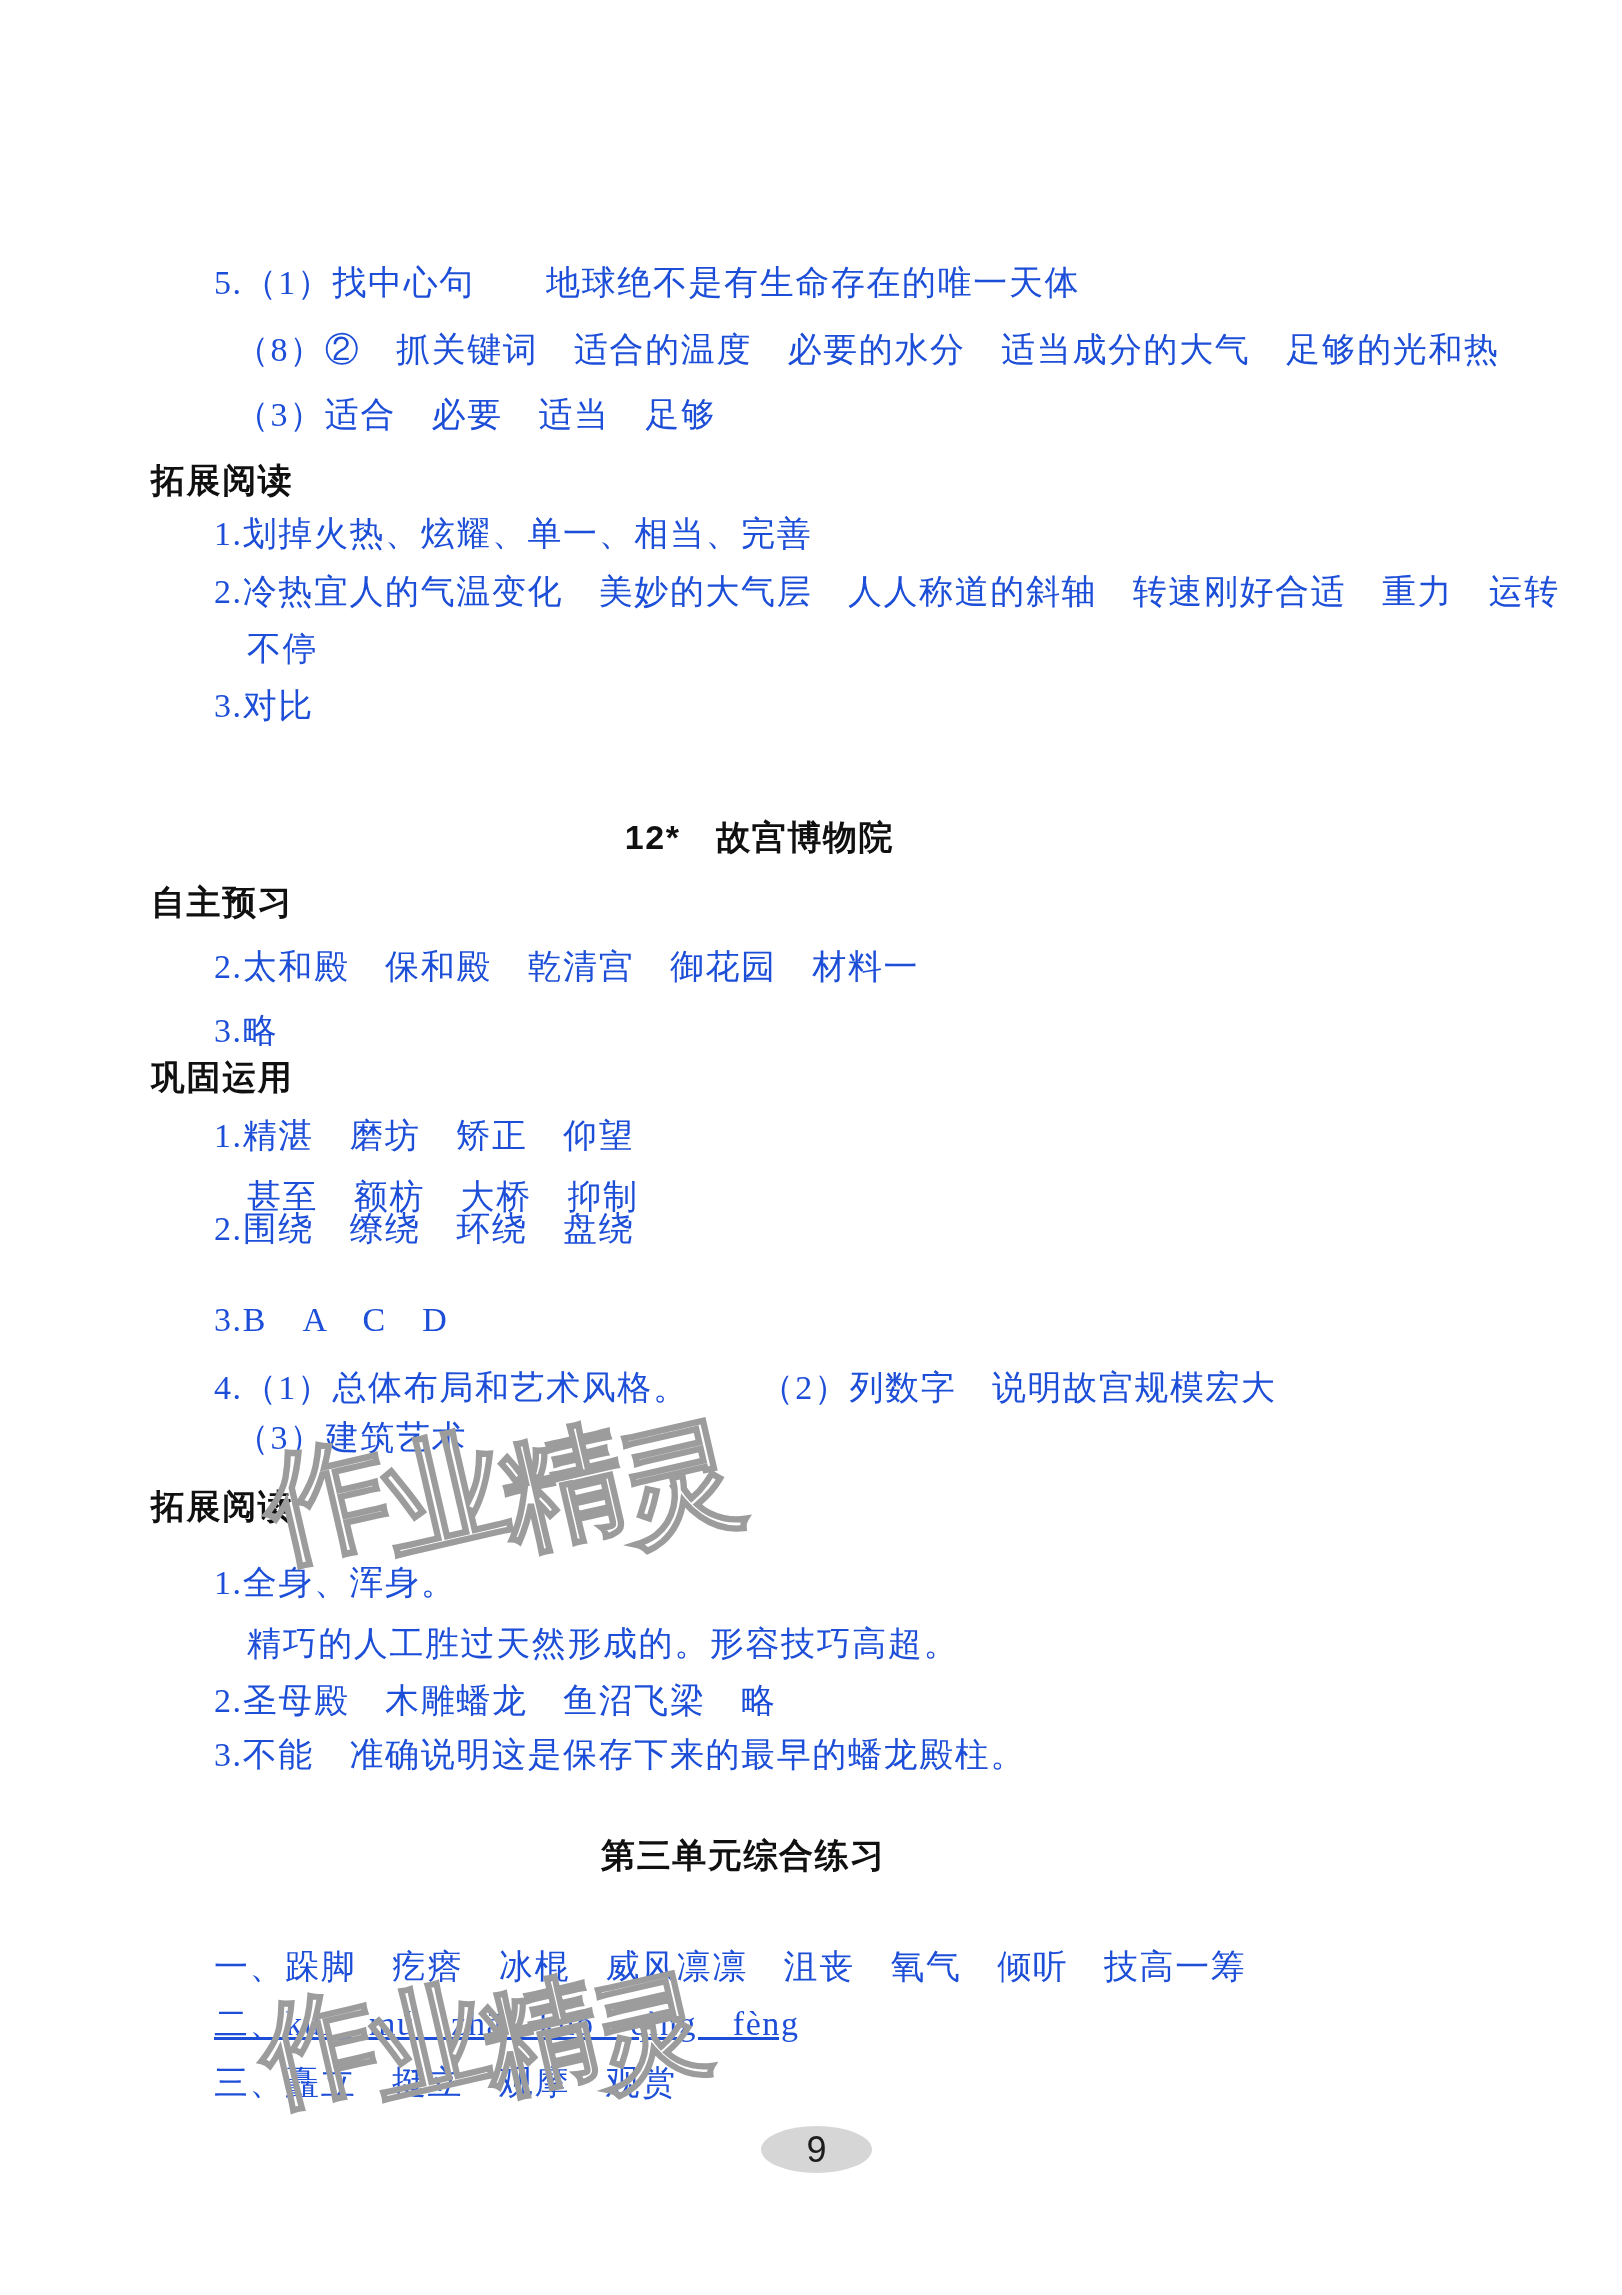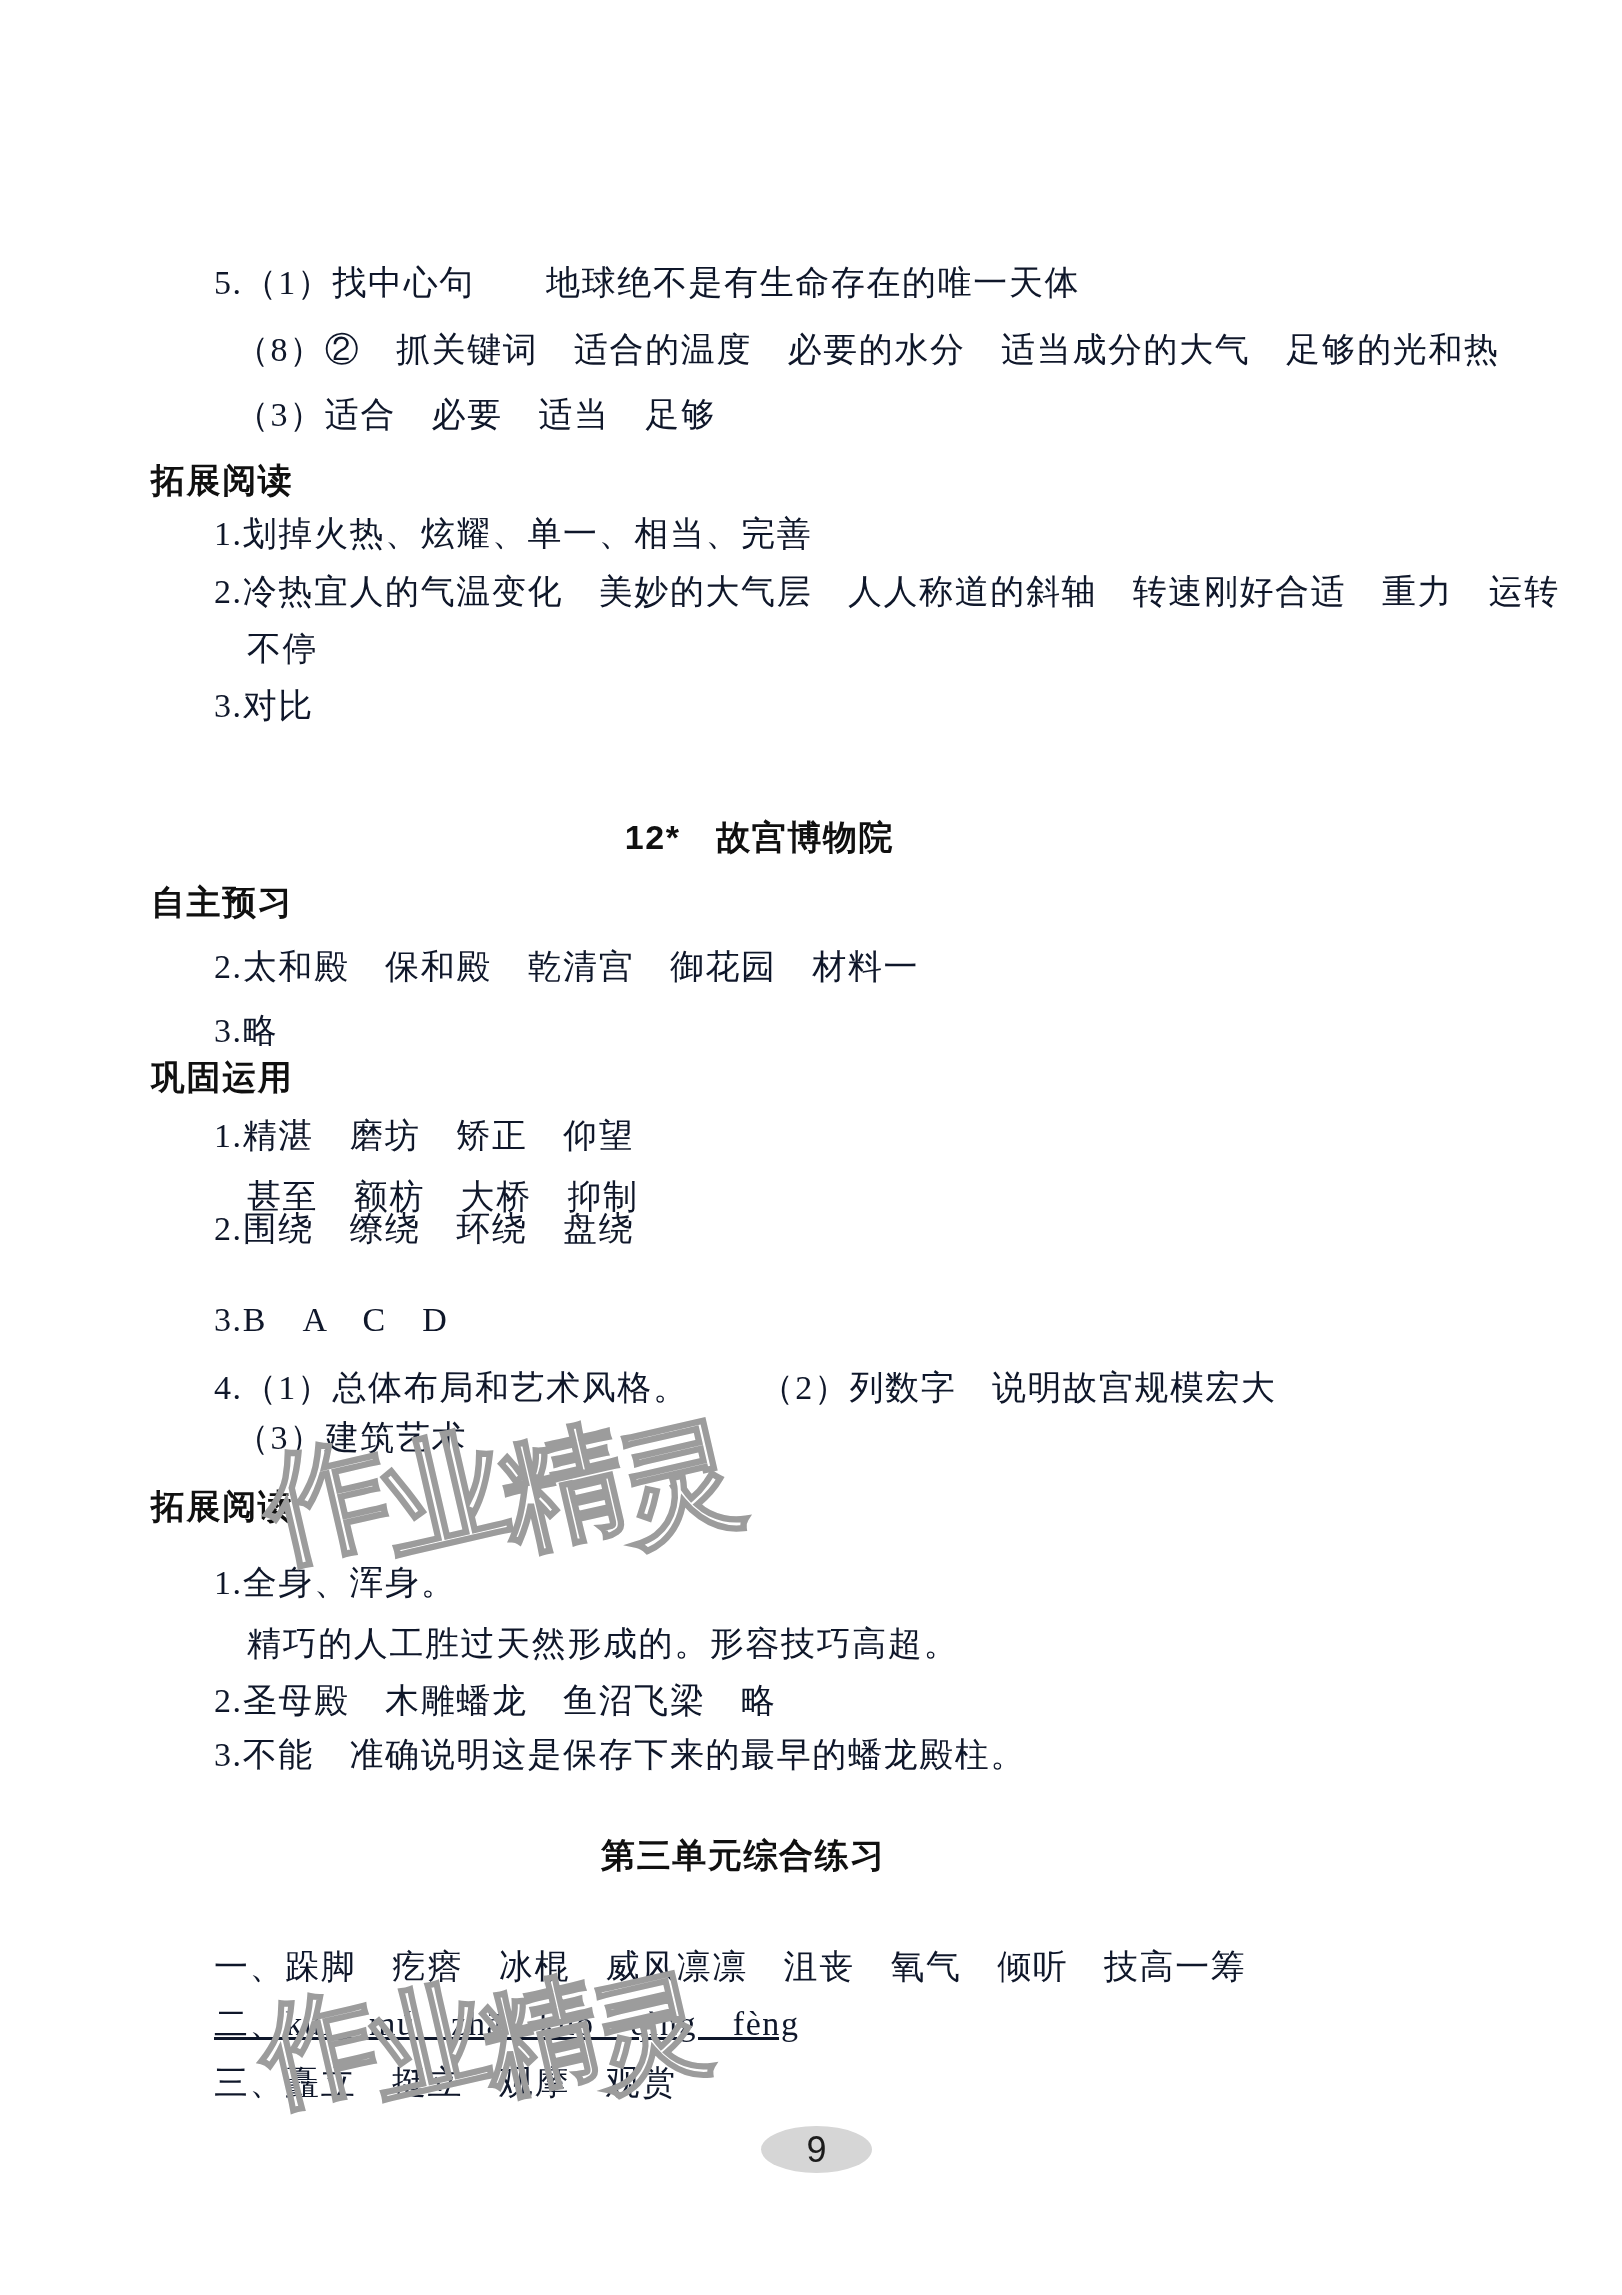--- a/index.html
+++ b/index.html
@@ -9,21 +9,21 @@
     height: 2295px;
     background: #ffffff;
     overflow: hidden;
   }
   .line {
     position: absolute;
     height: 46px;
     line-height: 46px;
     font-size: 34px;
     letter-spacing: 1.6px;
-    color: #0f172a;
+    color: #1d4ed8;
     font-family: "Liberation Serif", "DejaVu Serif", serif;
     white-space: pre;
   }
   .line.header {
     font-family: "Liberation Sans", "DejaVu Sans", sans-serif;
     font-weight: 700;
     color: #101010;
   }
   .line.title {
     width: 1487px;

